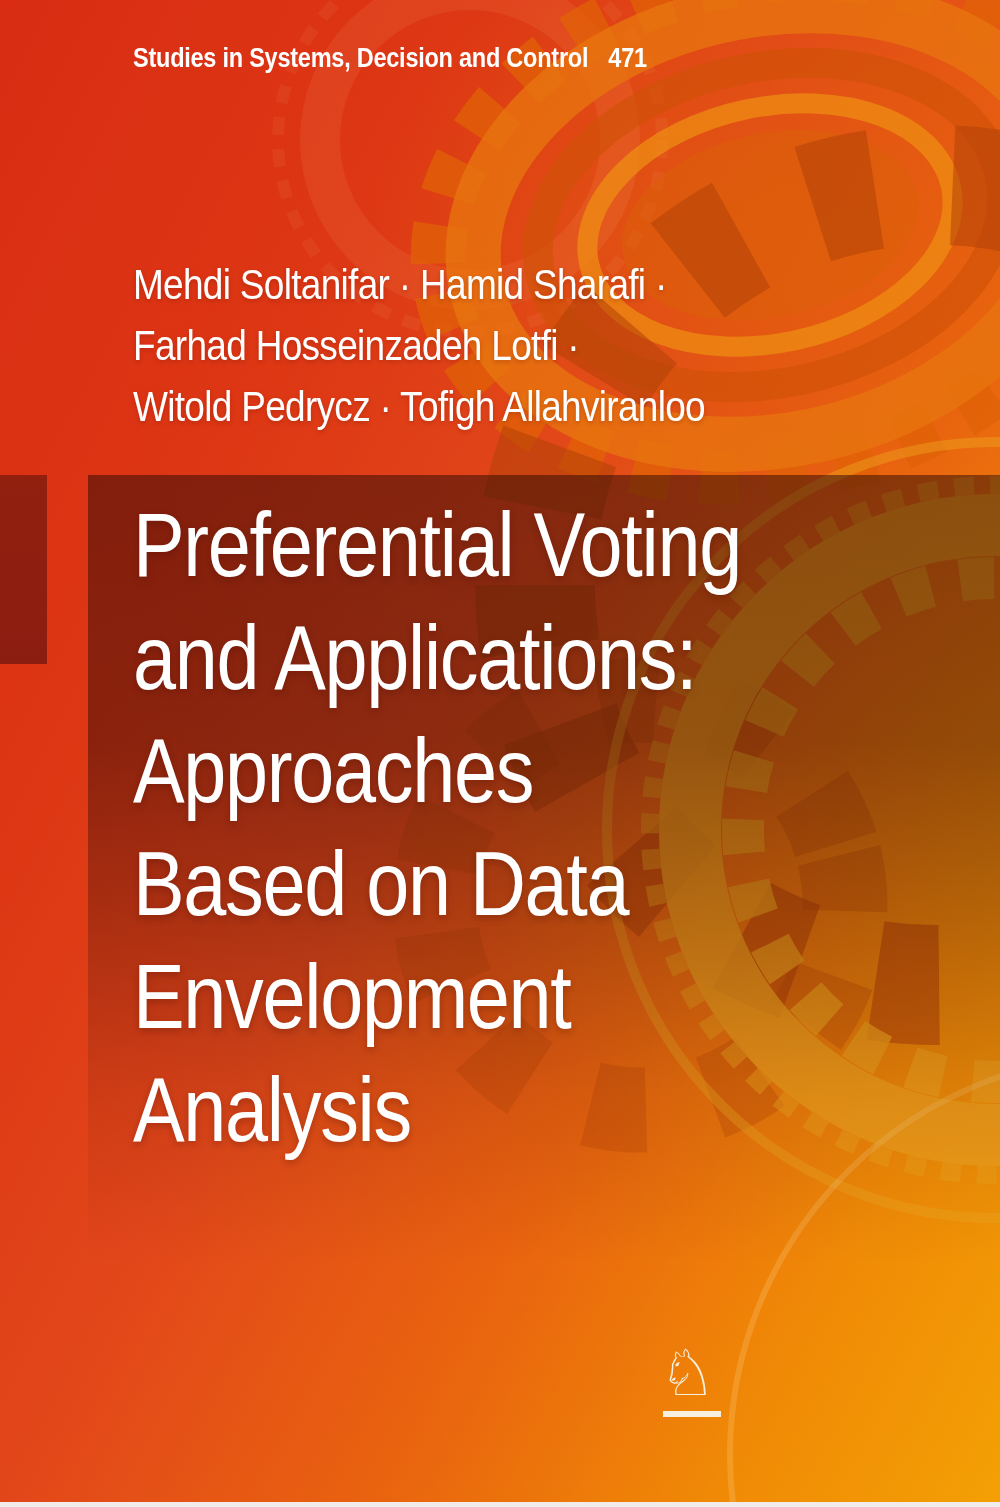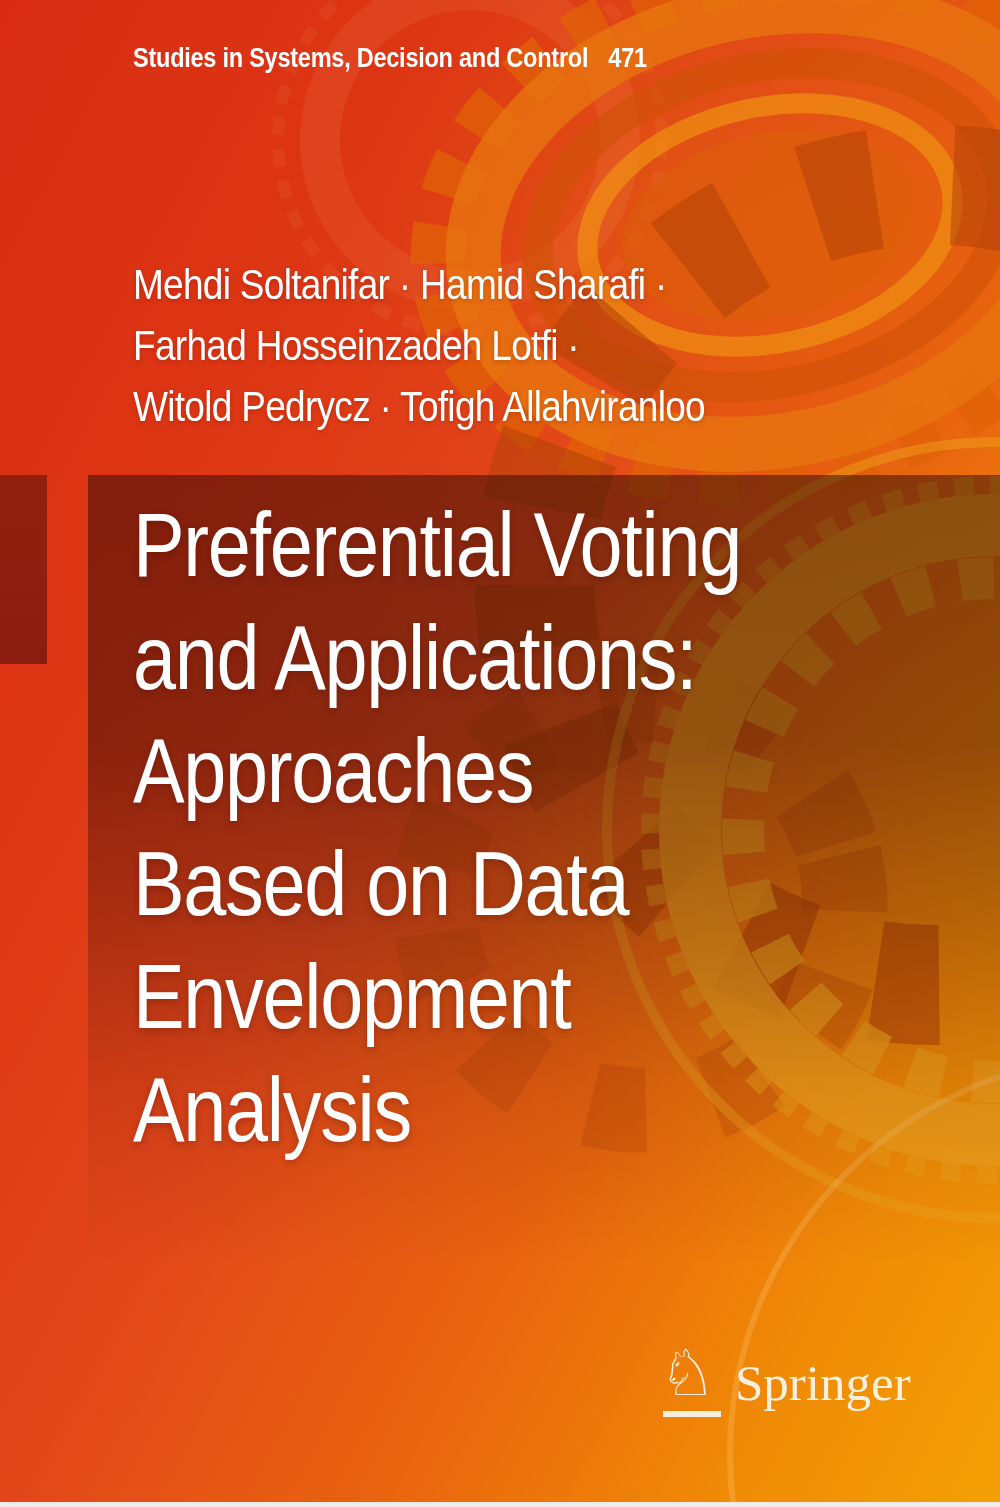--- a/index.html
+++ b/index.html
@@ -114,17 +114,16 @@
     <div class="nowrap">and Applications:</div>
     <div class="nowrap">Approaches</div>
     <div class="nowrap">Based on Data</div>
     <div class="nowrap">Envelopment</div>
     <div class="nowrap">Analysis</div>
   </div>
 
   <div class="logo">
     <span class="horse">♘</span>
     <span class="bar"></span>
-    <span class="word">Springer</span>
   </div>
 
   <div class="bottom-strip"></div>
 </div>
 
 </body></html>

